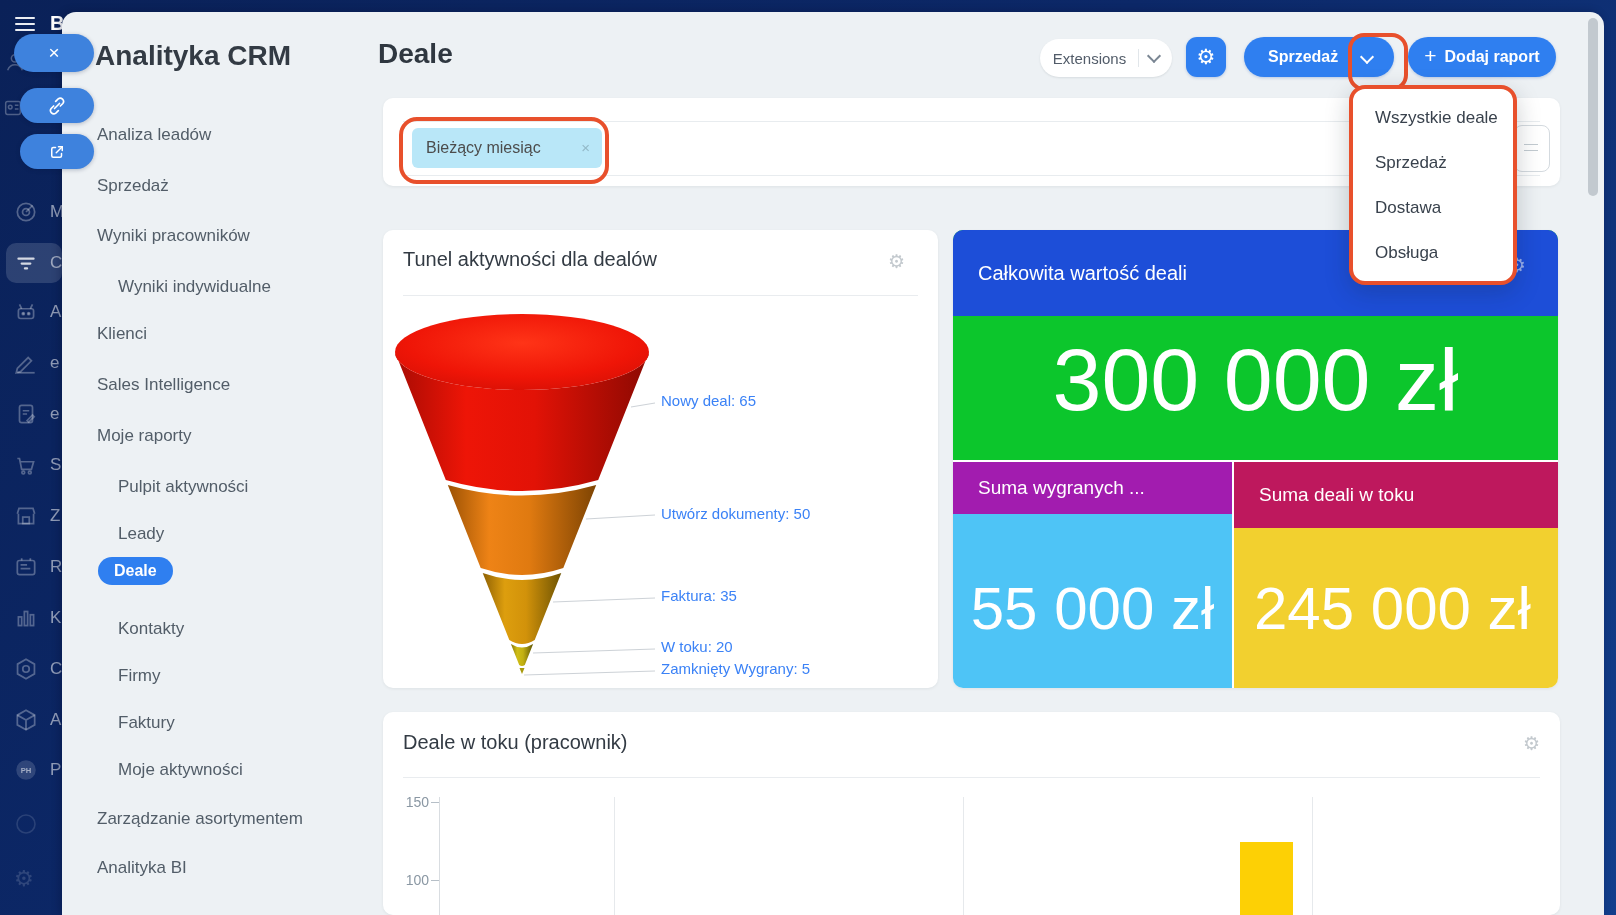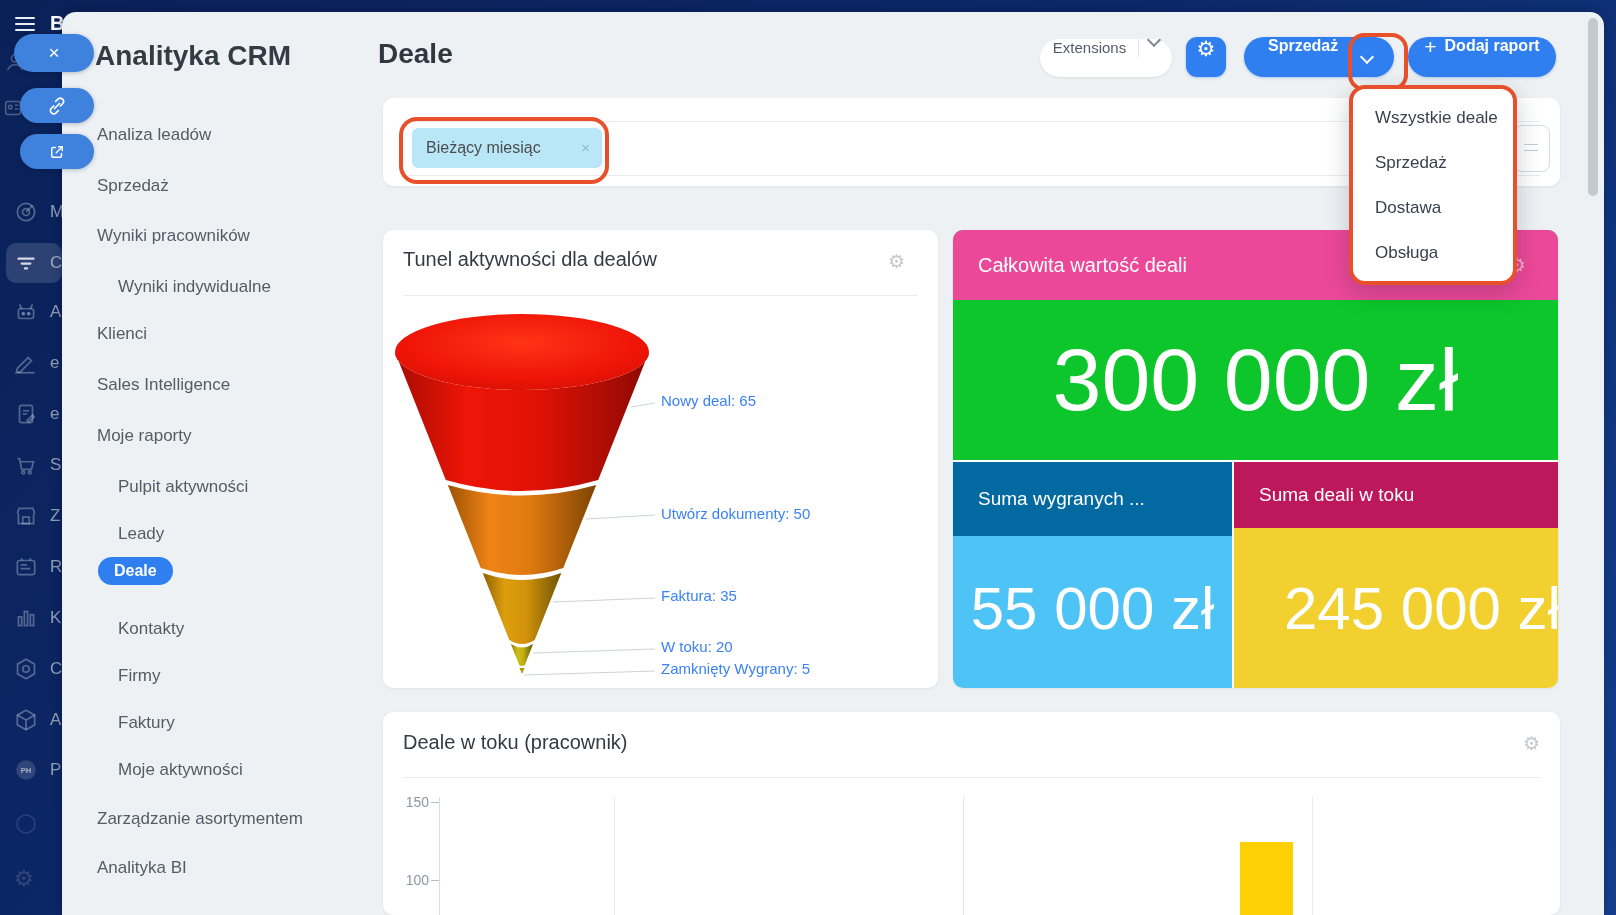--- a/index.html
+++ b/index.html
@@ -27,21 +27,21 @@
   
   .panel{left:62px;top:12px;width:1542px;height:903px;background:#edf1f4;
          border-radius:14px 14px 0 0;z-index:5;box-shadow:-2px 0 8px rgba(0,10,40,.3);}
   .panel-title{left:33px;top:28px;font-size:28px;font-weight:bold;color:#333b44;}
   .mitem{left:35px;height:26px;font-size:17px;color:#525d68;cursor:pointer;white-space:nowrap;}
   .mitem.ind{left:56px;}
   .mitem.active{left:36px;background:#2f7ff0;color:#fff;border-radius:15px;
                 padding:0 16px;height:28px;line-height:28px;font-weight:bold;font-size:16px;}
   .page-title{left:316px;top:26px;font-size:28px;font-weight:bold;color:#2f3740;}
 
-  .btn{display:flex;justify-content:center;cursor:pointer;}
+  .btn{display:flex;align-items:center;justify-content:center;cursor:pointer;}
   .btn-ext{left:978px;top:27px;width:132px;height:38px;background:#fff;border-radius:19px;
            color:#525c69;font-size:15px;box-shadow:0 1px 2px rgba(60,70,80,.12);}
   .btn-ext .sep{width:1px;height:18px;background:#e1e6ea;margin:0 10px 0 12px;}
   .btn-blue{background:#2f7ff0;color:#fff;box-shadow:0 1px 3px rgba(20,80,180,.25);}
   .btn-gear{left:1124px;top:25px;width:40px;height:40px;border-radius:11px;font-size:21px;}
   .btn-cat{left:1182px;top:25px;width:150px;height:40px;border-radius:20px;font-size:16px;font-weight:bold;justify-content:flex-start;padding:0;}
   .btn-cat .lbl{margin-left:24px;}
   .btn-cat .chv{position:absolute;left:118px;top:15px;}
   .btn-add{left:1346px;top:25px;width:148px;height:40px;border-radius:20px;font-size:16px;font-weight:bold;}
   .btn-add .plus{font-size:21px;font-weight:normal;margin-right:8px;margin-top:-2px;}
@@ -71,28 +71,28 @@
   .card-gear{font-family:"DejaVu Sans",sans-serif;color:#c3c9ce;font-size:19px;cursor:pointer;}
   .card-div{left:20px;right:20px;top:65px;height:1px;background:#e9ecef;}
   .flabel{font-size:15px;color:#3b82f6;white-space:nowrap;}
 
   
   .tiles{left:891px;top:218px;width:605px;height:458px;background:#fff;border-radius:10px;overflow:hidden;box-shadow:0 1px 3px rgba(50,60,70,.08);}
   .tile-head{position:absolute;left:0;right:0;top:0;color:#fff;display:flex;align-items:center;}
   .tile-head span{margin-left:25px;white-space:nowrap;overflow:hidden;}
   .tile-val{position:absolute;left:0;right:0;color:#fff;display:flex;align-items:center;justify-content:center;white-space:nowrap;}
   .t-green{left:0;top:0;width:605px;height:230px;background:#0cc62c;}
-  .t-green .tile-head{height:70px;background:#ec4899;font-size:20px;}
+  .t-green .tile-head{height:86px;background:#1d4ed8;font-size:20px;}
   .t-green .tile-val{top:70px;bottom:0;font-size:88px;}
   .t-blue{left:0;top:232px;width:279px;height:226px;background:#4ec4f6;}
-  .t-blue .tile-head{height:74px;background:#0369a1;font-size:19px;}
+  .t-blue .tile-head{height:52px;background:#a21caf;font-size:19px;}
   .t-blue .tile-val{top:66px;bottom:0;font-size:60px;}
   .t-yellow{left:281px;top:232px;width:324px;height:226px;background:#f2d02f;overflow:hidden;}
   .t-yellow .tile-head{height:66px;background:#be185d;font-size:19px;}
-  .t-yellow .tile-val{top:66px;bottom:0;font-size:60px;justify-content:flex-start;padding-left:20px;margin-left:30px;}
+  .t-yellow .tile-val{top:66px;bottom:0;font-size:60px;justify-content:flex-start;padding-left:20px;}
   .tile-gear{position:absolute;font-family:"DejaVu Sans",sans-serif;color:rgba(255,255,255,.55);font-size:20px;}
 
   
   .bottom-card{left:321px;top:700px;width:1177px;height:203px;overflow:hidden;}
   .ylab{left:8px;width:38px;text-align:right;font-size:14px;color:#8a97a3;}
   .tickdash{left:48px;width:8px;height:1px;background:#b6bfc7;}
   .vaxis{left:56px;top:85px;bottom:0;width:1px;background:#d9dde1;}
   .vgrid{top:85px;bottom:0;width:1px;background:#e6e9ec;}
   .bar{left:857px;top:130px;bottom:0;width:53px;background:#fdd005;}
 

